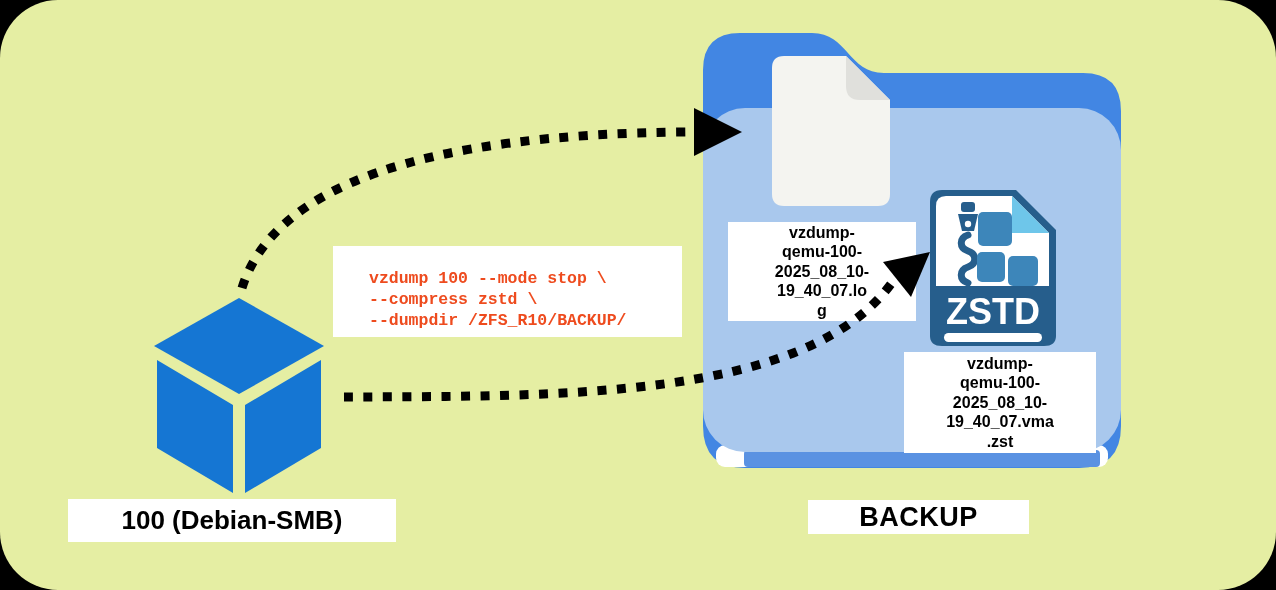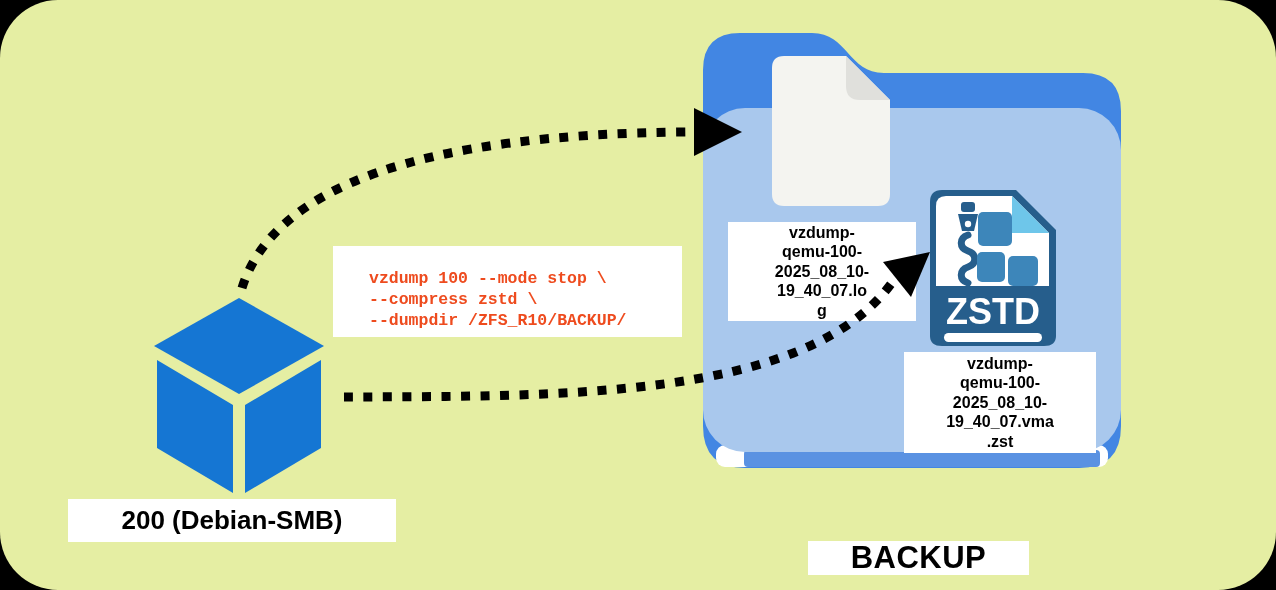--- a/index.html
+++ b/index.html
@@ -28,23 +28,22 @@
     display: flex;
     align-items: center;
     justify-content: center;
   }
   .vm-label {
     left: 68px; top: 499px; width: 328px; height: 43px;
     font-size: 26px;
   }
   .backup-label {
     left: 808px; top: 500px; width: 221px; height: 34px;
-    font-size: 31px;
+    font-size: 27px;
     letter-spacing: 0.5px;
-    margin-top: 41px;
   }
   .file-label {
     font-size: 16px;
     line-height: 19.5px;
     white-space: pre-line;
   }
   .log-label  { left: 728px; top: 222px; width: 188px; height: 99px; }
   .vma-label  { left: 904px; top: 352px; width: 192px; height: 101px; }
 
   
@@ -128,21 +127,21 @@
   <div class="label-plate backup-label">BACKUP</div>
 
   <svg class="abs" style="left:152px; top:296px;" width="174" height="198" viewBox="0 0 174 198">
     <g fill="#1576d3">
       <polygon points="87,2 172,50 87,98 2,50"></polygon>
       <polygon points="5,64 81,109 81,197 5,152"></polygon>
       <polygon points="169,64 93,109 93,197 169,152"></polygon>
     </g>
   </svg>
 
-  <div class="label-plate vm-label">200 (Debian-SMB)</div>
+  <div class="label-plate vm-label">100 (Debian-SMB)</div>
 
   <div class="command-box">vzdump 100 --mode stop \
 --compress zstd \
 --dumpdir /ZFS_R10/BACKUP/</div>
 
   <svg class="abs overlay" style="left:0; top:0;" width="1276" height="590" viewBox="0 0 1276 590">
 
     <g>
       <path d="M242,288 Q290,135 688,132" fill="none" stroke="#000000" stroke-width="9" stroke-dasharray="9 10.5"></path>
       <polygon points="694,108 694,156 742,132" fill="#000000"></polygon>

